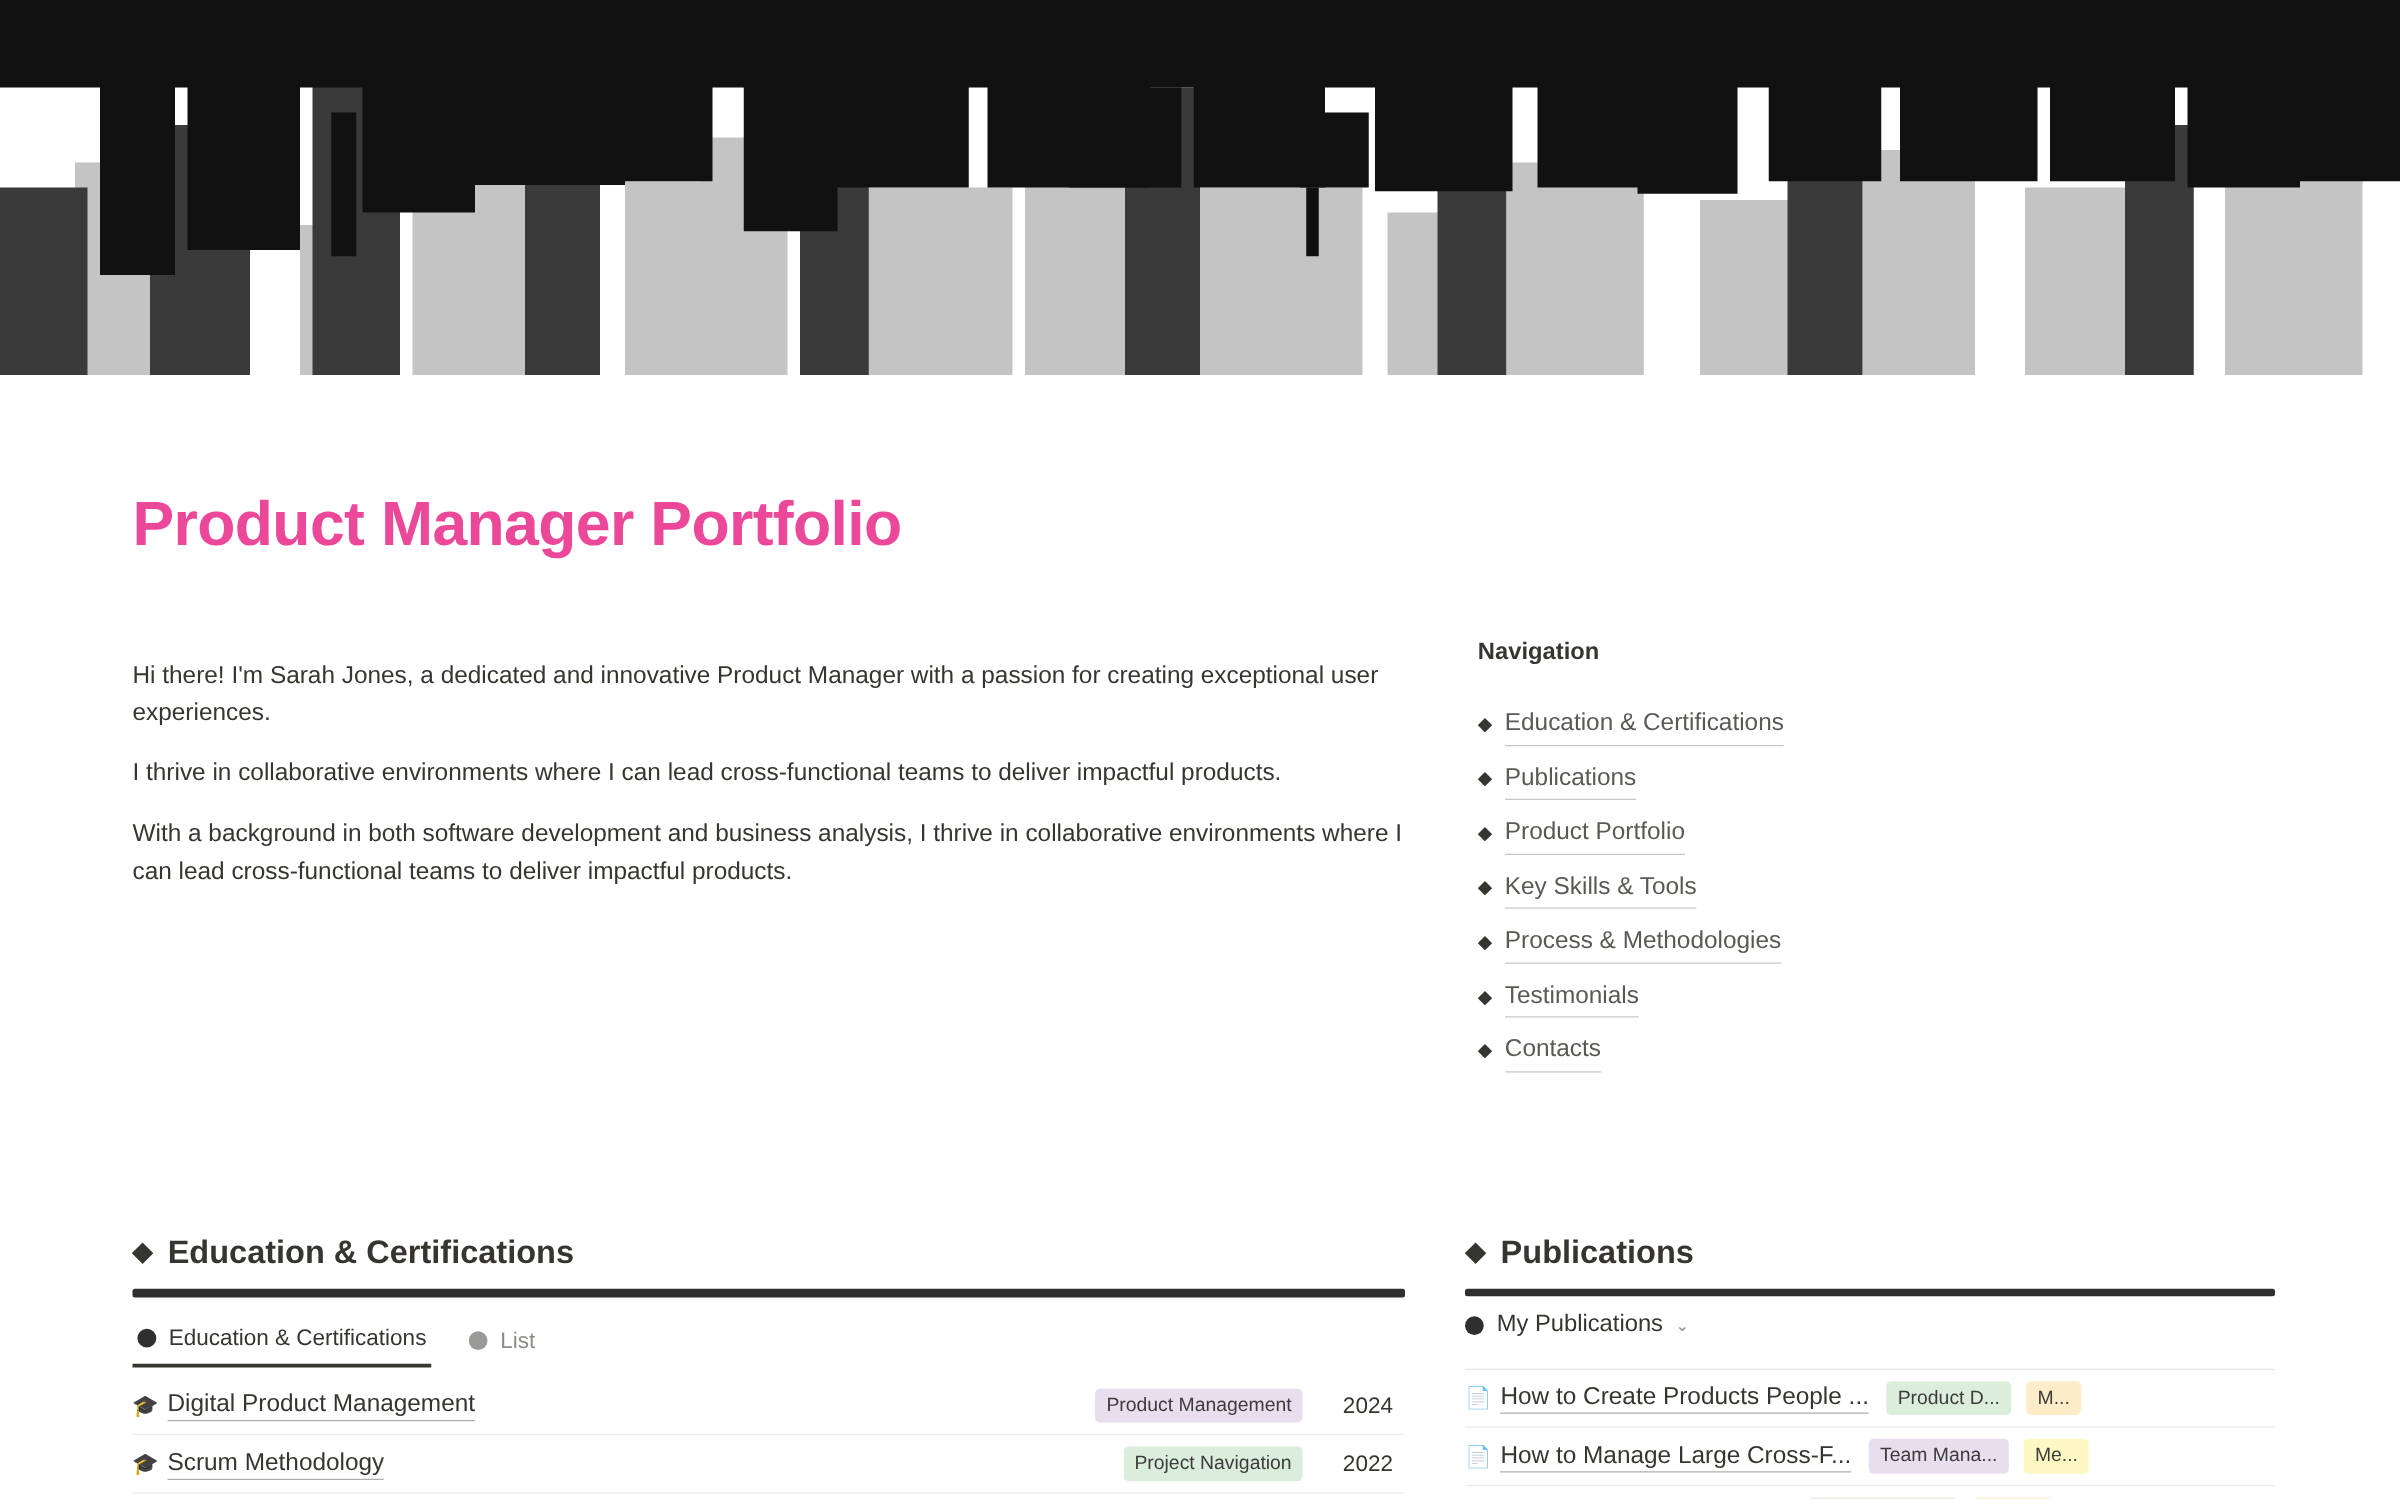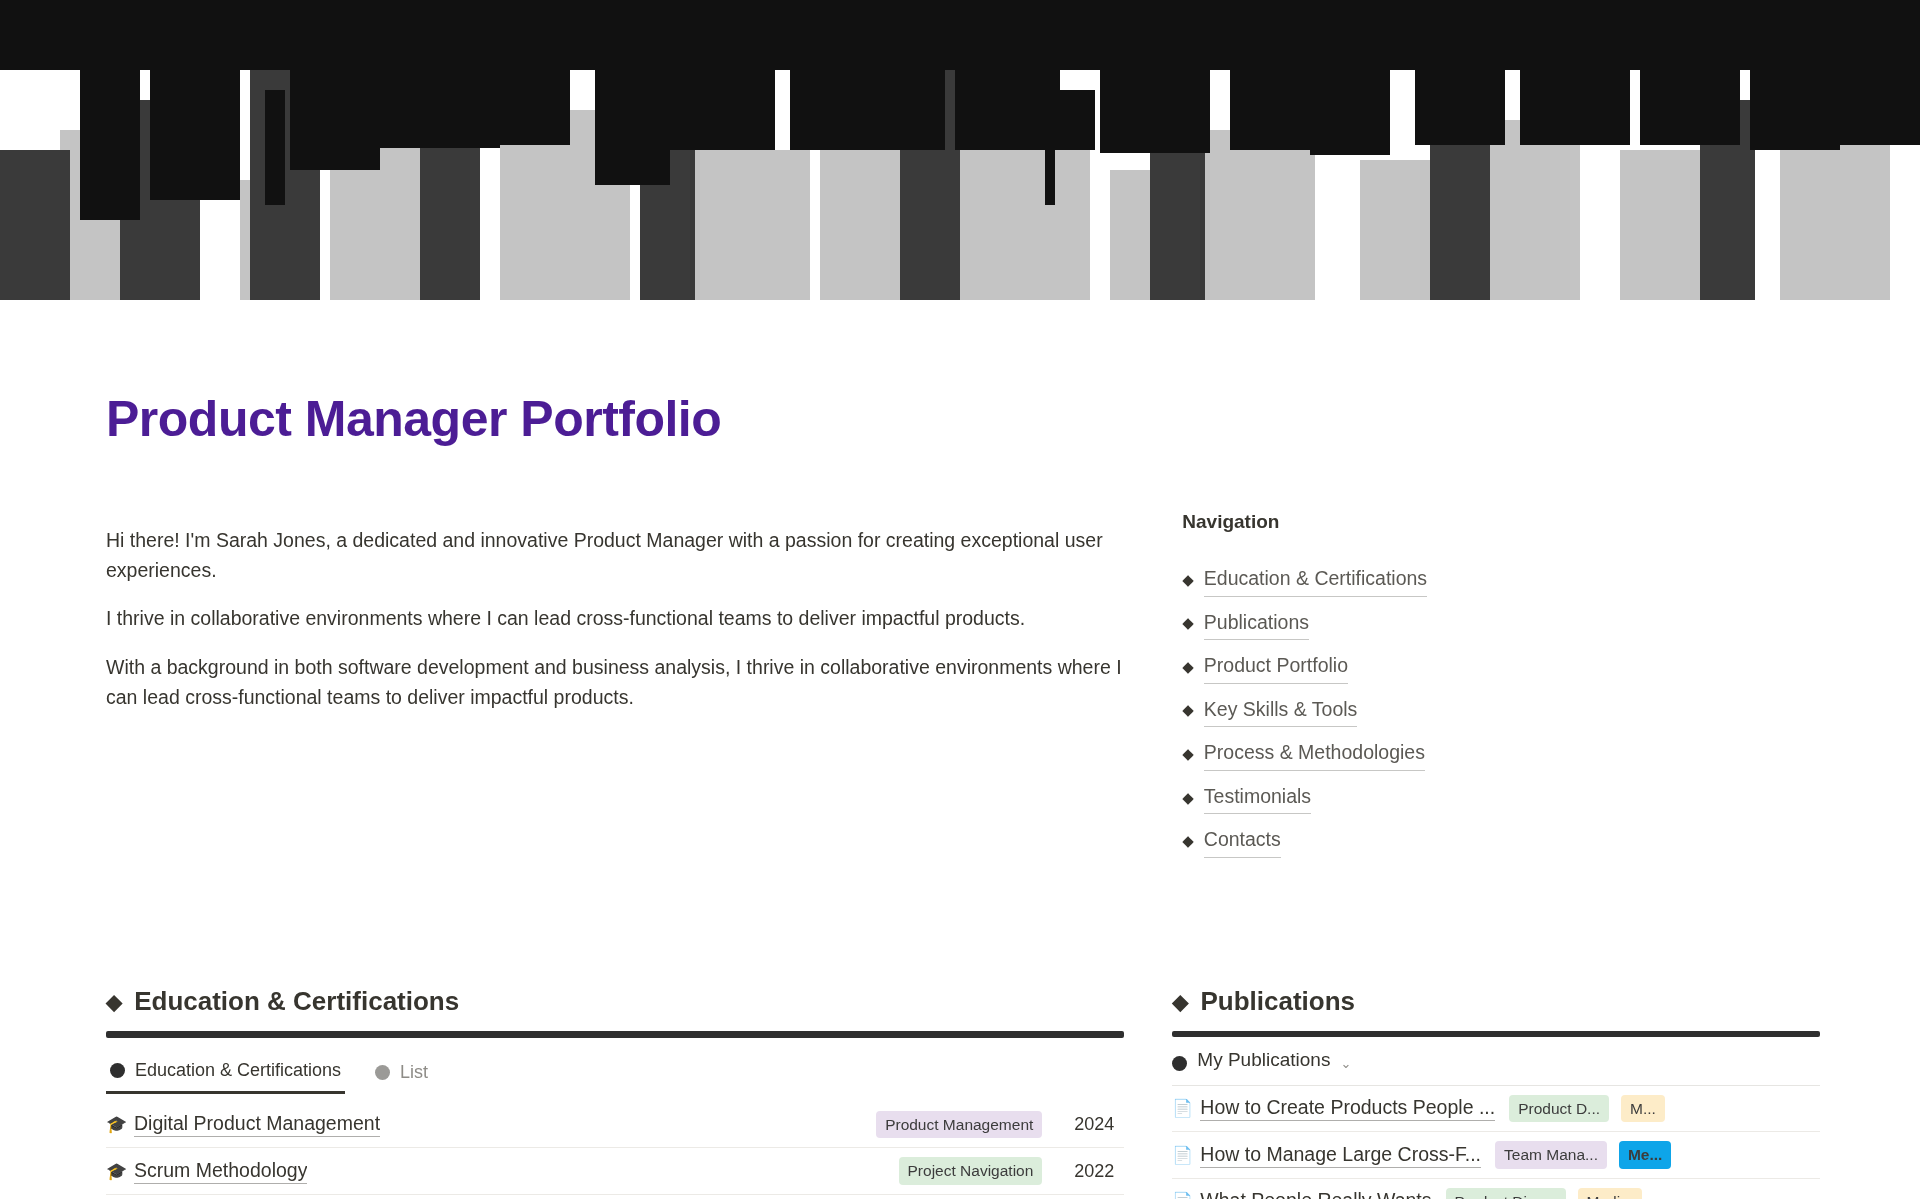--- a/index.html
+++ b/index.html
@@ -33,21 +33,21 @@
     width: 1720px;
     margin: 0 auto;
     padding-left: 6px;
   }
 
   .page-title {
     font-size: 50px;
     line-height: 1.1;
     font-weight: bold;
     letter-spacing: -0.5px;
-    color: #4c1d95;
+    color: #ec4899;
     margin: 72px 0 0 0;
   }
 
   .two-col {
     display: flex;
     margin-top: 48px;
     gap: 0;
   }
   .col-left { width: 1080px; padding-right: 40px; }
   .col-right { width: 640px; margin-top: 16px; }
@@ -145,23 +145,23 @@
     width: 15px; height: 15px;
     border-radius: 50%;
     background: #2f2f2f;
     display: inline-block;
     margin-right: 10px;
   }
   .dot.grey { background: #9b9a97; }
 
   .view-head {
     display: flex;
-    align-items: flex-end;
+    align-items: center;
     margin-top: 12px;
-    padding-bottom: 14px;
+    padding-bottom: 24px;
     border-bottom: 1px solid #e6e5e2;
     font-size: 19px;
     color: #37352f;
     font-weight: 500;
   }
   .chev {
     margin-left: 10px;
     font-size: 13px;
     color: #8e8c87;
   }
@@ -196,21 +196,21 @@
     font-size: 15.5px;
     padding: 4px 9px;
     border-radius: 4px;
     white-space: nowrap;
     overflow: hidden;
     text-overflow: ellipsis;
     line-height: 1.25;
   }
   .tag-purple { background: #e8deee; color: #3c3c3c; }
   .tag-green  { background: #dbeddb; color: #3c3c3c; }
-  .tag-blue   { background: #0ea5e9; color: #3c3c3c; font-weight: bold; }
+  .tag-blue   { background: #fef9c3; color: #3c3c3c; }
   .tag-yellow { background: #fdecc8; color: #3c3c3c; }
 
   .year {
     width: 60px;
     text-align: center;
     font-size: 18px;
     color: #37352f;
     margin-left: 22px;
   }
 

